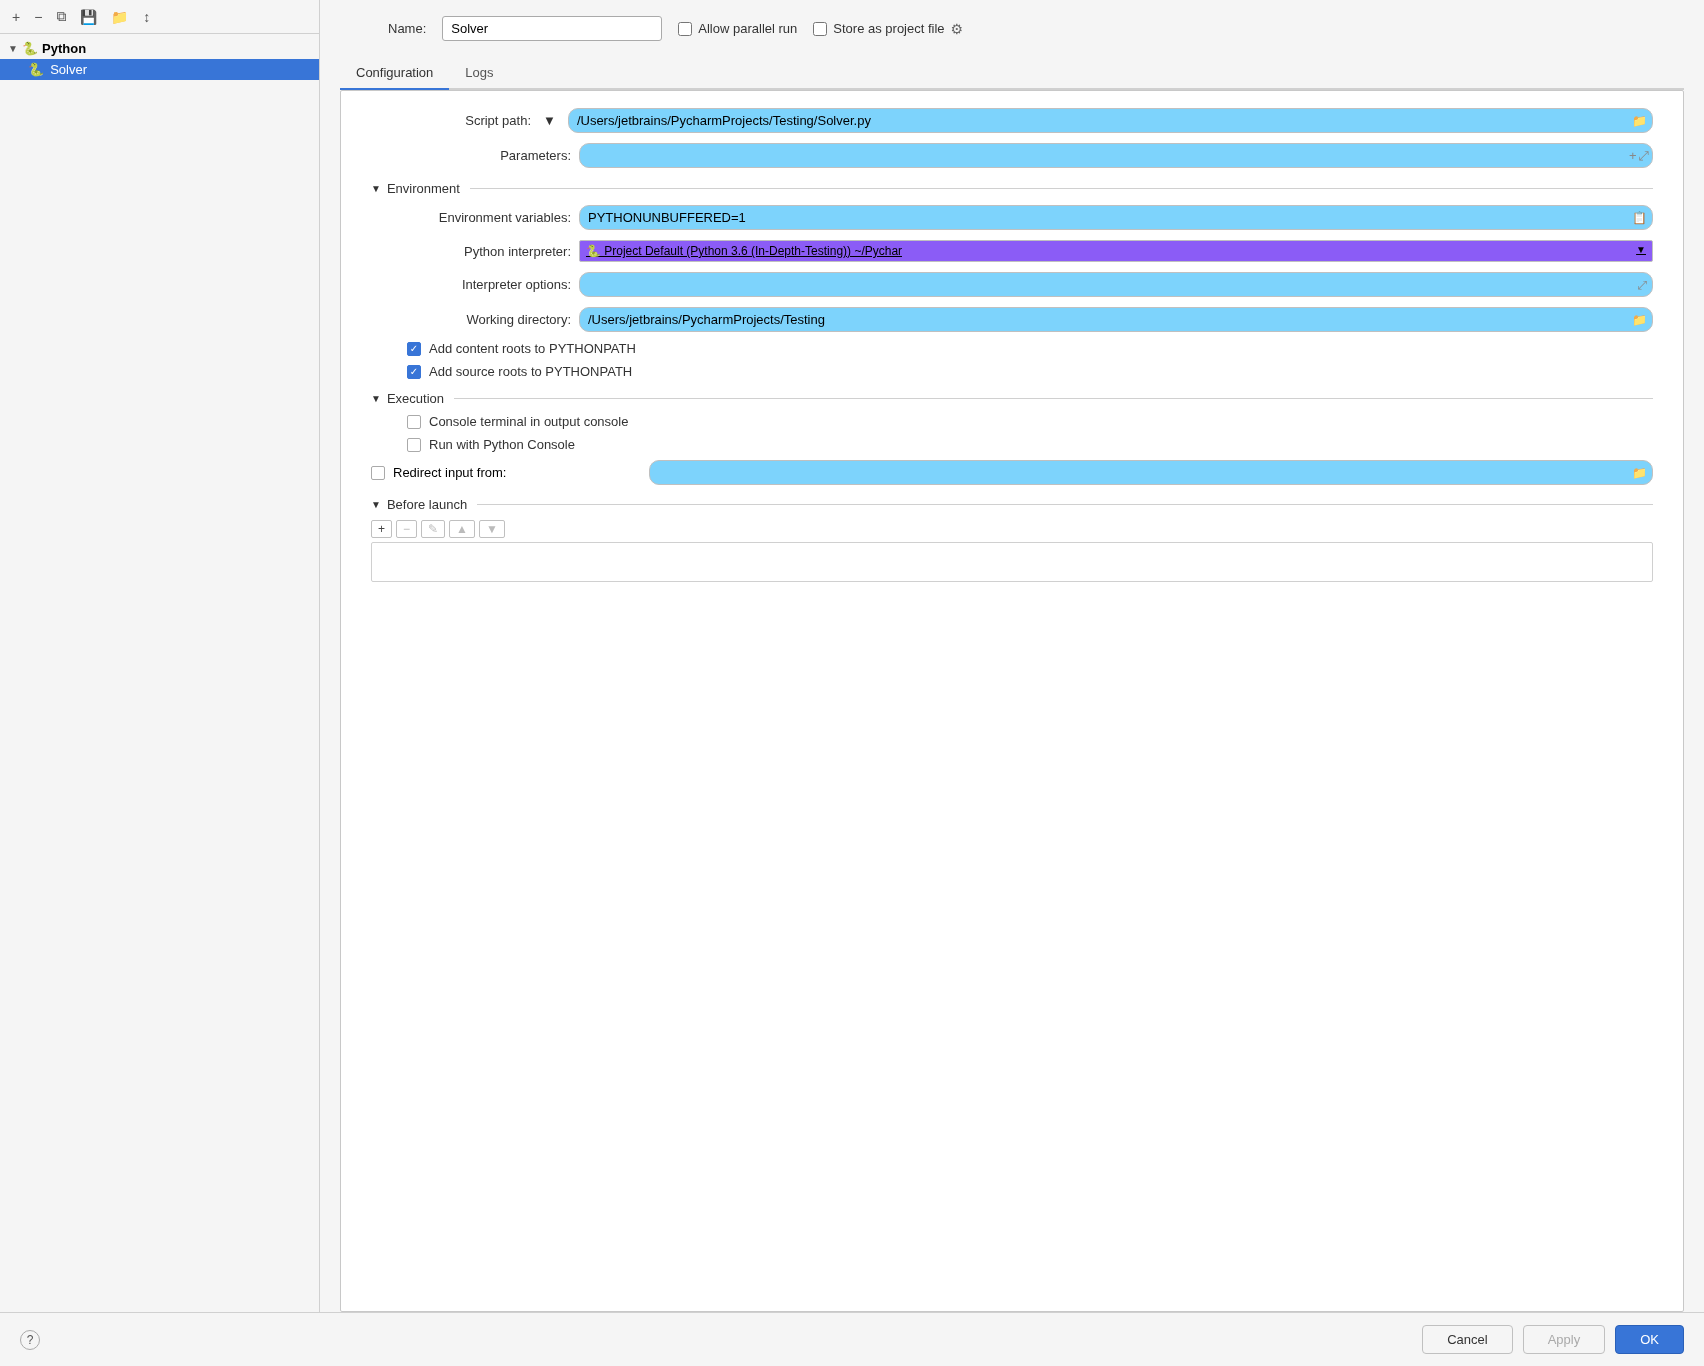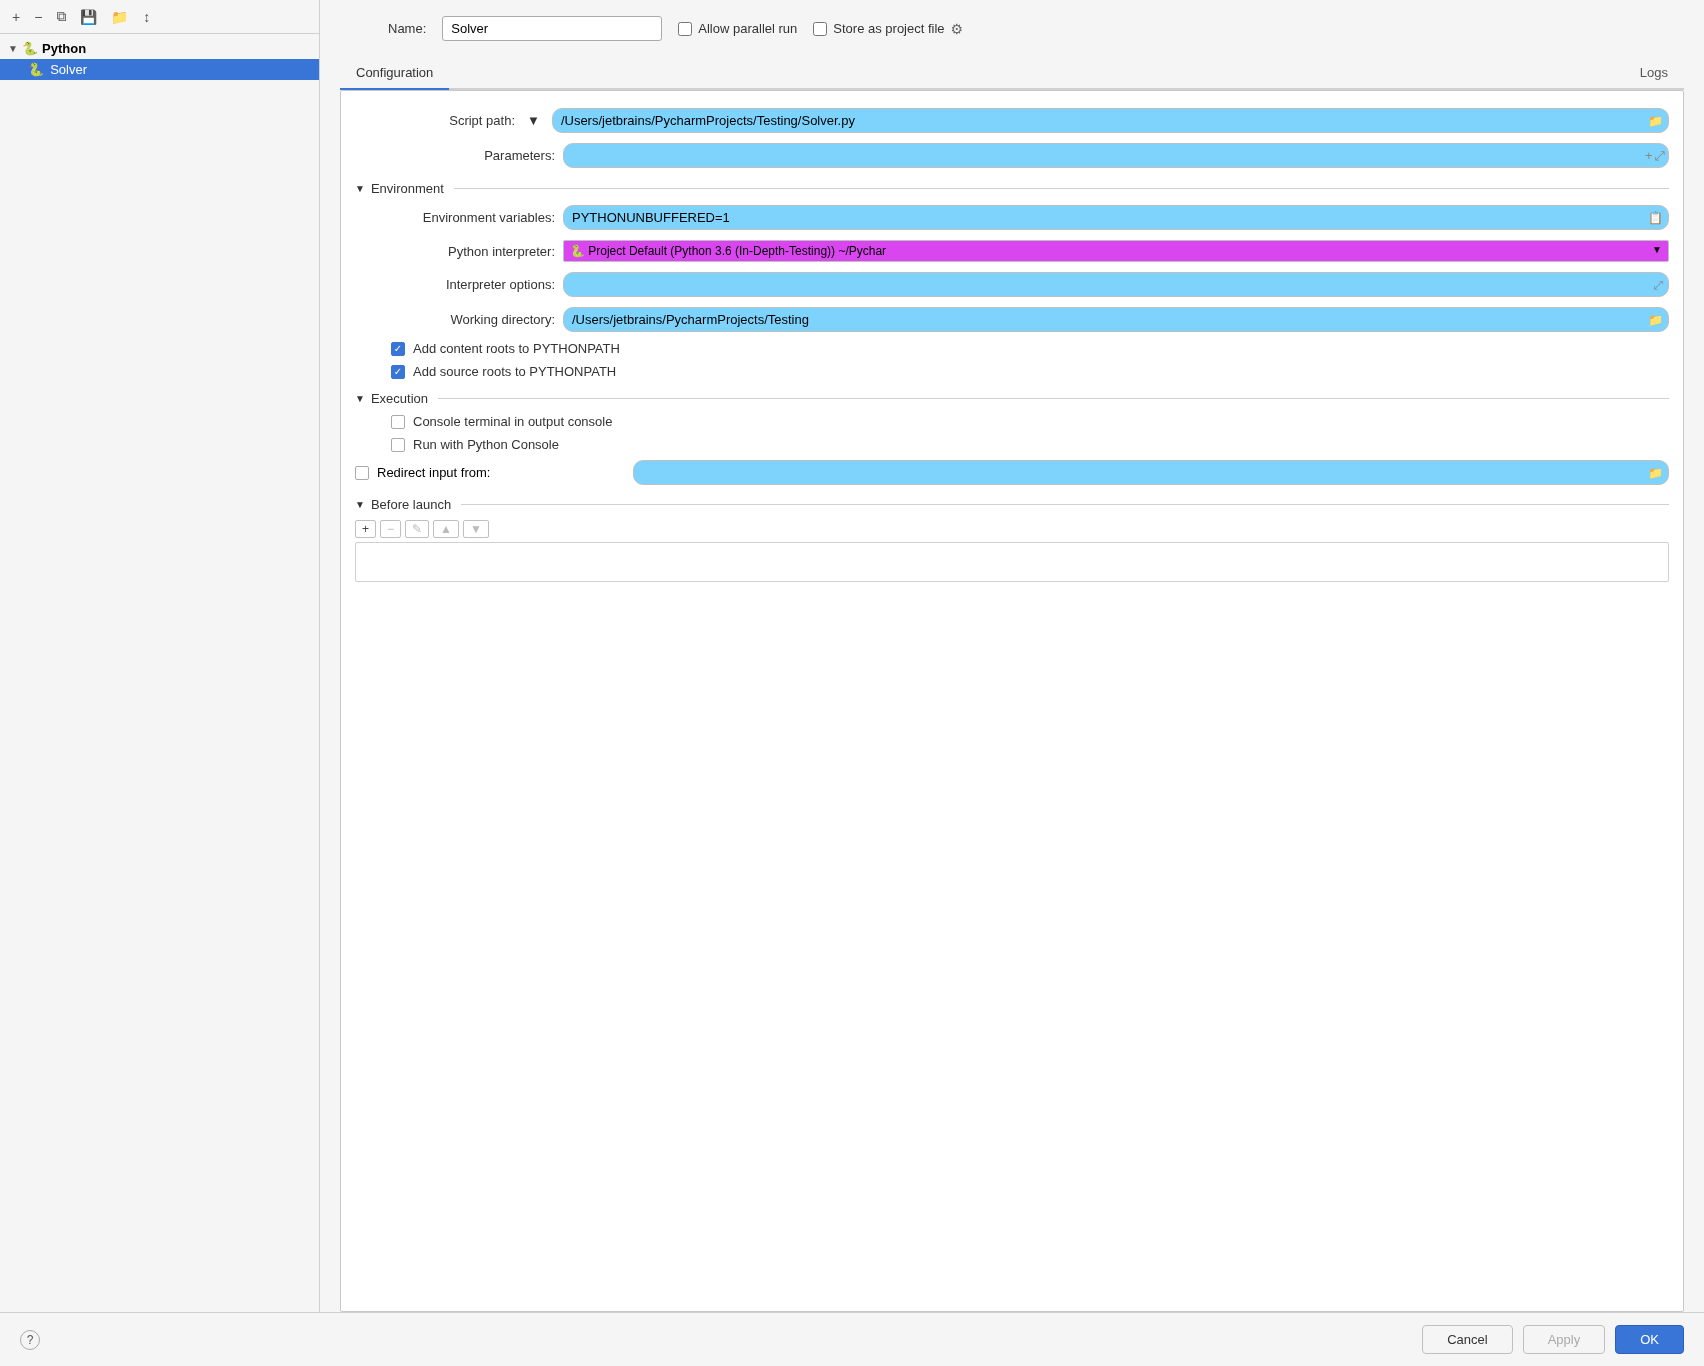--- a/index.html
+++ b/index.html
@@ -156,21 +156,20 @@
       color: #666;
       font-size: 14px;
       cursor: pointer;
     }
 
     
     .tabs {
       display: flex;
       border-bottom: 2px solid #d0d0d0;
       margin-bottom: 0;
-      justify-content: space-between;
     }
 
     .tab {
       padding: 8px 16px;
       font-size: 13px;
       cursor: pointer;
       border-bottom: 2px solid transparent;
       margin-bottom: -2px;
       color: #555;
     }
@@ -181,21 +180,21 @@
       font-weight: 500;
     }
 
     
     .config-content {
       flex: 1;
       overflow-y: auto;
       border: 1px solid #c8c8c8;
       background: white;
       border-radius: 2px;
-      padding: 12px 0;
+      padding: 12px 16px;
     }
 
     .form-row {
       display: flex;
       align-items: center;
       padding: 5px 14px;
       gap: 8px;
     }
 
     .form-label {
@@ -422,26 +421,27 @@
       top: 50%;
       transform: translateY(-50%);
       display: flex;
       gap: 2px;
     }
 
     .interp-row-field {
       flex: 1;
       border: 1px solid #c0c0c0;
       border-radius: 2px;
-      background: #d946ef;
+      background: #8b5cf6;
       padding: 3px 6px;
       font-size: 12px;
       display: flex;
       justify-content: space-between;
       cursor: pointer;
+      text-decoration: underline;
     }
 
     .redirect-row {
       display: flex;
       align-items: center;
       gap: 18px;
       padding: 4px 14px 4px 14px;
     }
 
     .redirect-label-group {

